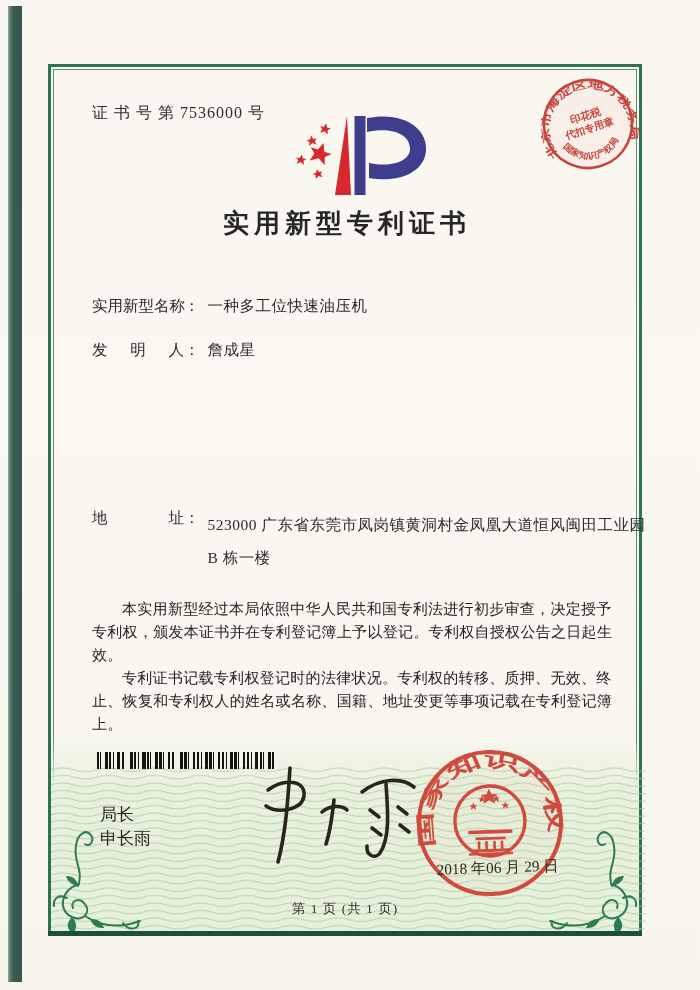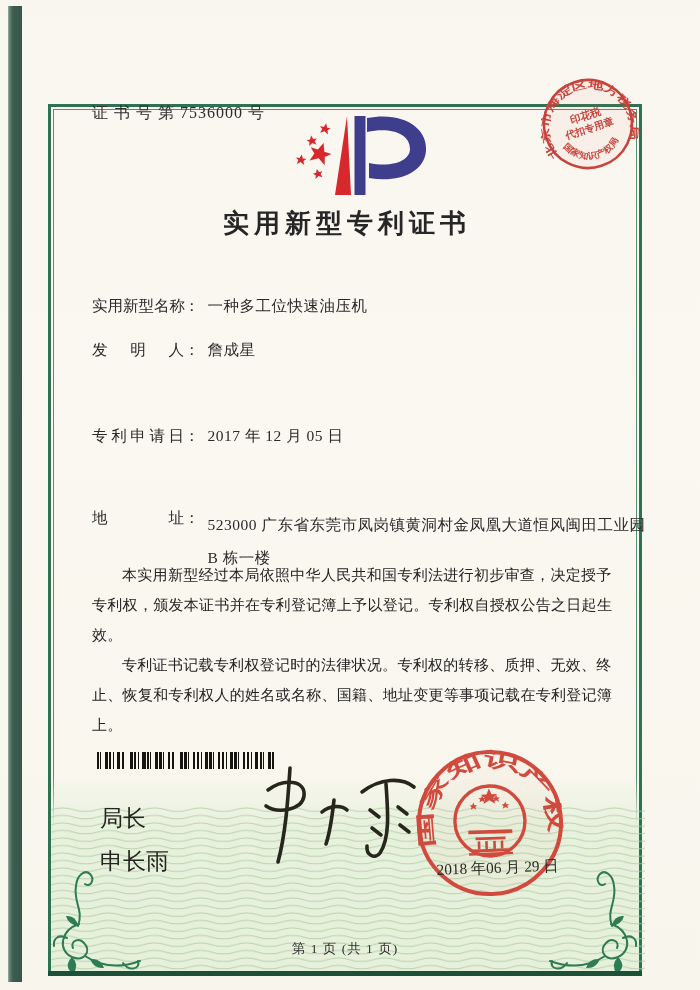--- a/index.html
+++ b/index.html
@@ -17,21 +17,20 @@
   .spine{
     position:absolute;left:8px;top:6px;width:13px;height:976px;
     background:linear-gradient(90deg,#6d8c7c 0%,#3c5d4e 30%,#35564a 100%);
     border-left:1px solid #8aa394;
   }
   
   .frame{
     position:absolute;left:48px;top:64px;width:594px;height:870px;
     border-top:3px solid #2f7251;border-left:3px solid #2f7251;border-right:3px solid #2f7251;
     box-sizing:border-box;
-    margin-top:40px;
   }
   .frame-inner{
     position:absolute;top:2px;left:2px;right:2px;bottom:0;
     border-top:1px solid #55906e;border-left:1px solid #55906e;border-right:1px solid #55906e;
   }
   .band{
     position:absolute;left:0;right:0;bottom:0;height:196px;
     background:linear-gradient(180deg,rgba(231,240,220,0) 0px,#e8f1dd 48px,#e6f0db 100%);
   }
   .band svg{position:absolute;left:0;bottom:0;}
@@ -51,33 +50,33 @@
     position:absolute;left:0;right:6px;top:206px;text-align:center;
     font-size:26px;font-weight:600;letter-spacing:5px;color:#262626;
   }
   .field-row{position:absolute;left:92px;font-size:15.5px;color:#2a2a2a;white-space:nowrap;text-decoration:underline;}
   .flabel{display:inline-block;width:92px;text-align:justify;text-align-last:justify;vertical-align:top;}
   .fcolon{display:inline-block;margin-right:8px;vertical-align:top;}
   .fvalue{display:inline-block;vertical-align:top;letter-spacing:0.5px;}
   .fvalue.wrap{white-space:normal;width:452px;line-height:33px;}
   .grant-left{display:inline-block;width:272px;}
   .paragraphs{
-    position:absolute;left:92px;top:560px;width:524px;
-    font-size:15px;line-height:30px;color:#232323;
+    position:absolute;left:92px;top:598px;width:524px;
+    font-size:15px;line-height:23px;color:#232323;
   }
   .paragraphs p{margin:0;text-indent:2em;letter-spacing:0.3px;}
   .barcode{
     position:absolute;left:97px;top:752px;width:177px;height:17px;
     background:repeating-linear-gradient(90deg,
       #15140f 0px,#15140f 2px,transparent 2px,transparent 3.5px,
       #15140f 3.5px,#15140f 4.5px,transparent 4.5px,transparent 8px,
       #15140f 8px,#15140f 11px,transparent 11px,transparent 12.5px);
   }
-  .officer{position:absolute;left:100px;top:803px;font-size:23px;color:#25251f;}
-  .officer .name{margin-top:12px;}
+  .officer{position:absolute;left:100px;top:803px;font-size:17px;color:#25251f;}
+  .officer .name{margin-top:1px;}
   .signature{position:absolute;left:250px;top:760px;}
   .seal-top{position:absolute;left:538px;top:74px;width:100px;height:100px;transform:rotate(-18deg);}
   .seal-bottom{position:absolute;left:414px;top:747px;width:152px;height:152px;transform:rotate(-2deg);}
   .footer{
     position:absolute;left:0;right:0;bottom:16px;text-align:center;
     font-size:13.5px;color:#333;letter-spacing:1px;
   }
   .seal-red-text{fill:#c7443c;}
 </style>
 </head>
@@ -155,23 +154,20 @@
     </g>
   </svg>
 
   <div class="title">实用新型专利证书</div>
 
   <div class="field-row" style="top:296px">
     <span class="flabel">实用新型名称</span><span class="fcolon">：</span><span class="fvalue">一种多工位快速油压机</span>
   </div>
   <div class="field-row" style="top:340px">
     <span class="flabel">发明人</span><span class="fcolon">：</span><span class="fvalue">詹成星</span>
-  </div>
-  <div class="field-row" style="top:426px">
-    <span class="flabel">专利申请日</span><span class="fcolon">：</span><span class="fvalue">2017 年 12 月 05 日</span>
   </div>
   <div class="field-row" style="top:508px">
     <span class="flabel">地址</span><span class="fcolon">：</span><span class="fvalue wrap">523000 广东省东莞市凤岗镇黄洞村金凤凰大道恒风闽田工业园 B 栋一楼</span>
   </div>
 
   <div class="paragraphs">
     <p>本实用新型经过本局依照中华人民共和国专利法进行初步审查，决定授予专利权，颁发本证书并在专利登记簿上予以登记。专利权自授权公告之日起生效。</p>
     <p>专利证书记载专利权登记时的法律状况。专利权的转移、质押、无效、终止、恢复和专利权人的姓名或名称、国籍、地址变更等事项记载在专利登记簿上。</p>
   </div>
 

